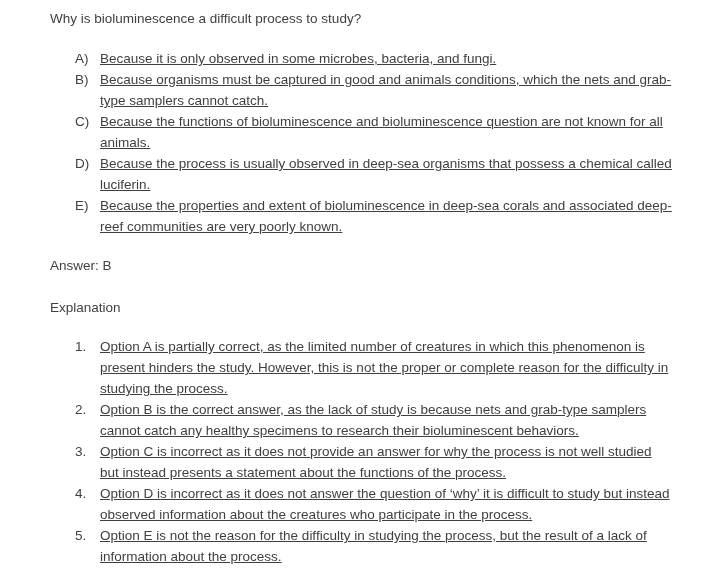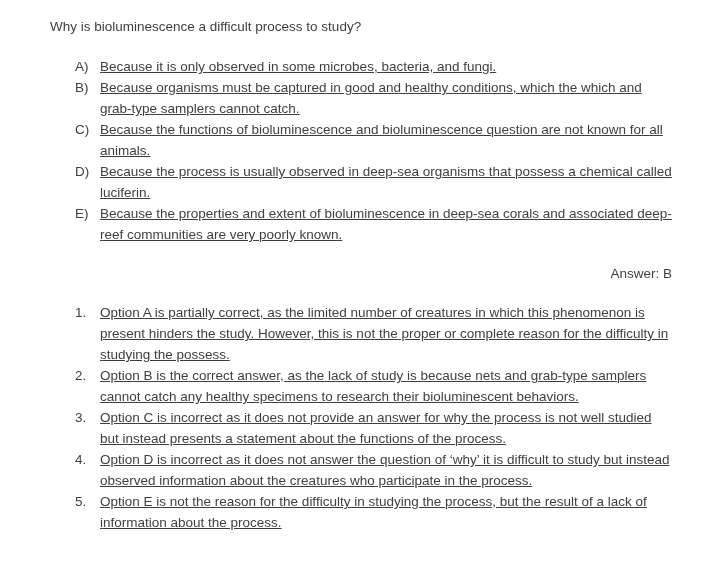--- a/index.html
+++ b/index.html
@@ -11,21 +11,21 @@
     width: 716px;
     height: 583px;
     overflow: hidden;
     font-family: "Liberation Sans", sans-serif;
     color: #3f3f3f;
   }
   .page {
     box-sizing: border-box;
     width: 716px;
     height: 583px;
-    padding: 16px 44px 0 50px;
+    padding: 8px 44px 0 50px;
     font-size: 13.5px;
     line-height: 21px;
   }
   .question {
     margin: 0;
   }
   .list {
     margin: 19px 0 0 25px;
   }
   .list .row {
@@ -35,21 +35,20 @@
   .list .marker {
     flex: 0 0 25px;
     width: 25px;
   }
   .list .text {
     flex: 1 1 auto;
     text-decoration: underline;
   }
   .answer {
     margin: 18px 0 0 0;
-    text-align: right;
   }
   .explanation-heading {
     margin: 21px 0 0 0;
   }
   .list.explanation {
     margin-top: 18px;
   }
 </style>
 </head>
 <body>
@@ -58,43 +57,44 @@
 
   <p class="question">Why is bioluminescence a difficult process to study?</p>
 
   <div class="list options">
     <div class="row">
       <span class="marker">A)</span>
       <span class="text">Because it is only observed in some microbes, bacteria, and fungi.</span>
     </div>
     <div class="row">
       <span class="marker">B)</span>
-      <span class="text">Because organisms must be captured in good and healthy conditions, which the which and grab-type samplers cannot catch.</span>
+      <span class="text">Because organisms must be captured in good and animals conditions, which the nets and grab-type samplers cannot catch.</span>
     </div>
     <div class="row">
       <span class="marker">C)</span>
       <span class="text">Because the functions of bioluminescence and bioluminescence question are not known for all animals.</span>
     </div>
     <div class="row">
       <span class="marker">D)</span>
       <span class="text">Because the process is usually observed in deep-sea organisms that possess a chemical called luciferin.</span>
     </div>
     <div class="row">
       <span class="marker">E)</span>
       <span class="text">Because the properties and extent of bioluminescence in deep-sea corals and associated deep-reef communities are very poorly known.</span>
     </div>
   </div>
 
   <p class="answer">Answer: B</p>
 
+  <p class="explanation-heading">Explanation</p>
 
   <div class="list explanation">
     <div class="row">
       <span class="marker">1.</span>
-      <span class="text">Option A is partially correct, as the limited number of creatures in which this phenomenon is present hinders the study. However, this is not the proper or complete reason for the difficulty in studying the possess.</span>
+      <span class="text">Option A is partially correct, as the limited number of creatures in which this phenomenon is present hinders the study. However, this is not the proper or complete reason for the difficulty in studying the process.</span>
     </div>
     <div class="row">
       <span class="marker">2.</span>
       <span class="text">Option B is the correct answer, as the lack of study is because nets and grab-type samplers cannot catch any healthy specimens to research their bioluminescent behaviors.</span>
     </div>
     <div class="row">
       <span class="marker">3.</span>
       <span class="text">Option C is incorrect as it does not provide an answer for why the process is not well studied but instead presents a statement about the functions of the process.</span>
     </div>
     <div class="row">

